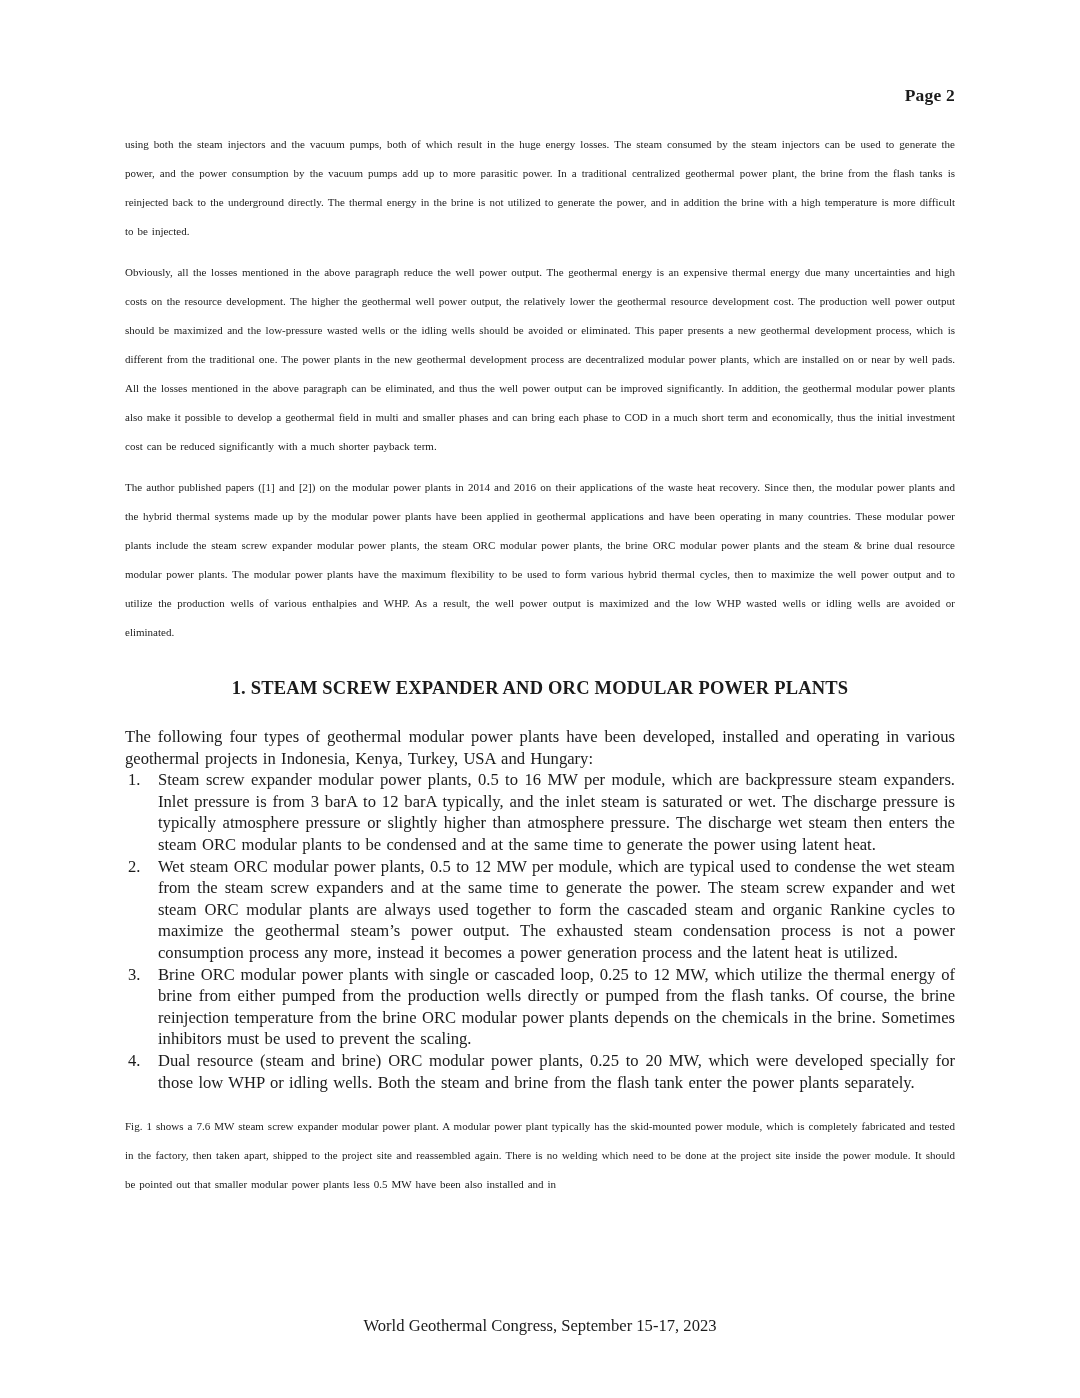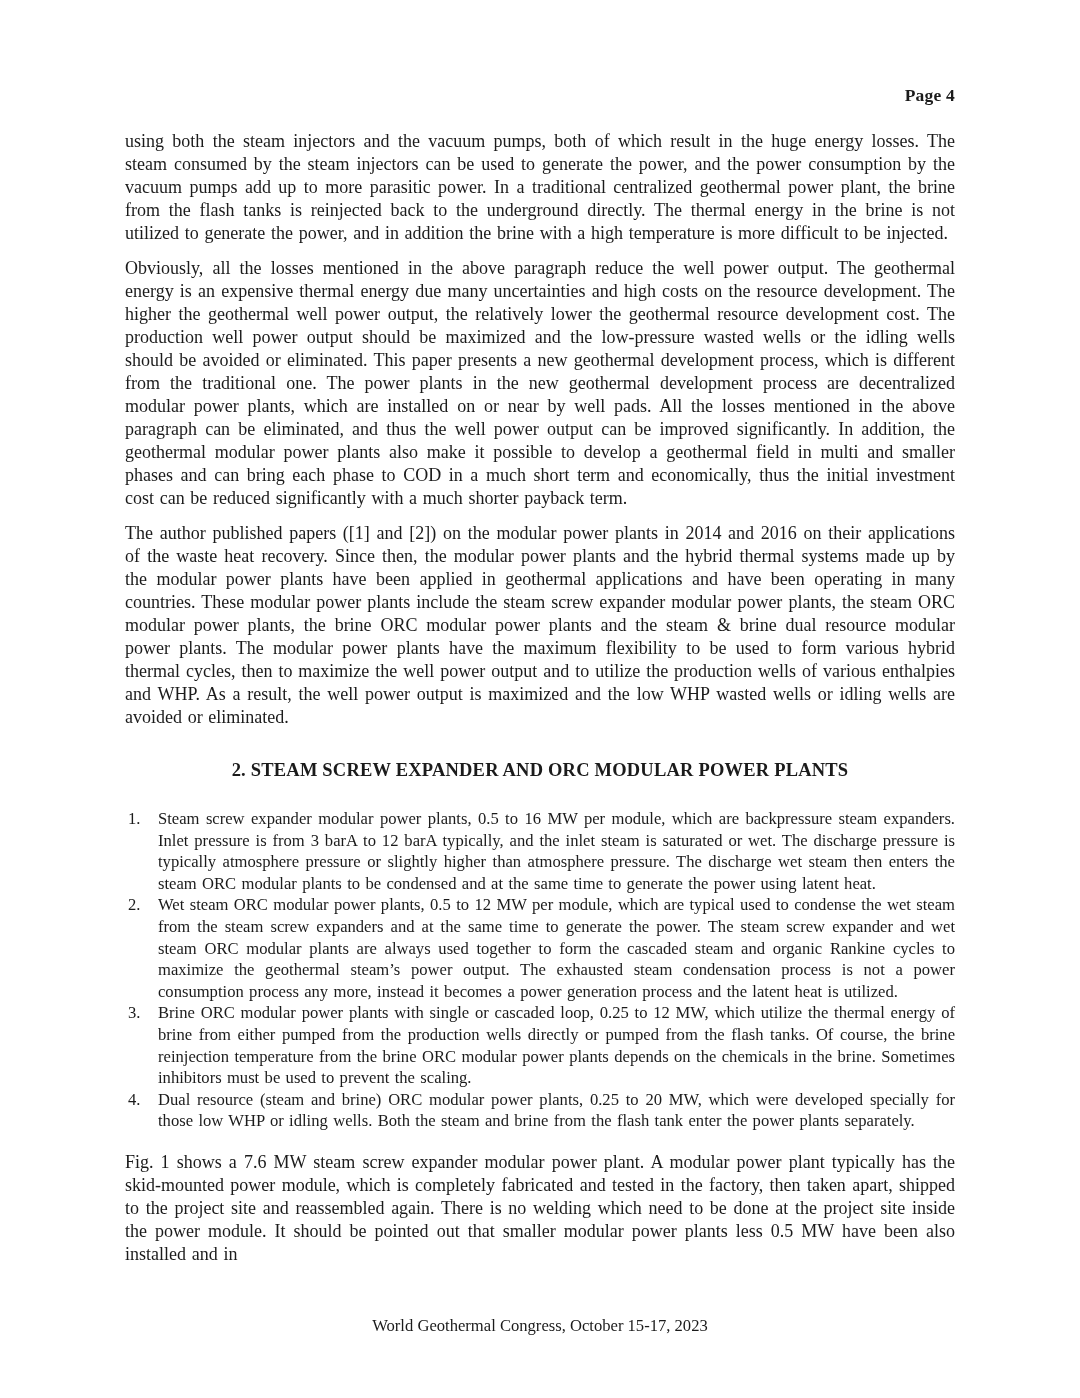--- a/index.html
+++ b/index.html
@@ -20,22 +20,22 @@
   }
   .page-num {
     text-align: right;
     font-weight: bold;
     font-size: 17.5px;
     line-height: 22px;
     margin-bottom: 24px;
     letter-spacing: 0.2px;
   }
   p.body-para {
-    font-size: 18px;
-    line-height: 23px;
+    font-size: 11px;
+    line-height: 29px;
     text-align: justify;
     margin-bottom: 12px;
     word-spacing: 1.2px;
   }
   p.body-para.last-flow { margin-bottom: 15px; }
   h2.section-heading {
     text-align: center;
     font-weight: bold;
     font-size: 18.5px;
     line-height: 22px;
@@ -79,30 +79,31 @@
     font-size: 16.6px;
     line-height: 22px;
     color: #1b1b1b;
   }
 </style>
 </head>
 <body>
 
 <div class="page">
 
-  <div class="page-num">Page 4</div>
+  <div class="page-num">Page 2</div>
 
   <p class="body-para">using both the steam injectors and the vacuum pumps, both of which result in the huge energy losses. The steam consumed by the steam injectors can be used to generate the power, and the power consumption by the vacuum pumps add up to more parasitic power. In a traditional centralized geothermal power plant, the brine from the flash tanks is reinjected back to the underground directly. The thermal energy in the brine is not utilized to generate the power, and in addition the brine with a high temperature is more difficult to be injected.</p>
 
   <p class="body-para">Obviously, all the losses mentioned in the above paragraph reduce the well power output. The geothermal energy is an expensive thermal energy due many uncertainties and high costs on the resource development. The higher the geothermal well power output, the relatively lower the geothermal resource development cost.  The production well power output should be maximized and the low-pressure wasted wells or the idling wells should be avoided or eliminated. This paper presents a new geothermal development process, which is different from the traditional one. The power plants in the new geothermal development process are decentralized modular power plants, which are installed on or near by well pads. All the losses mentioned in the above paragraph can be eliminated, and thus the well power output can be improved significantly. In addition, the geothermal modular power plants also make it possible to develop a geothermal field in multi and smaller phases and can bring each phase to COD in a much short term and economically, thus the initial investment cost can be reduced significantly with a much shorter payback term.</p>
 
   <p class="body-para last-flow">The author published papers ([1] and [2]) on the modular power plants in 2014 and 2016 on their applications of the waste heat recovery. Since then, the modular power plants and the hybrid thermal systems made up by the modular power plants have been applied in geothermal applications and have been operating in many countries. These modular power plants include the steam screw expander modular power plants, the steam ORC modular power plants, the brine ORC modular power plants and the steam &amp; brine dual resource modular power plants. The modular power plants have the maximum flexibility to be used to form various hybrid thermal cycles, then to maximize the well power output and to utilize the production wells of various enthalpies and WHP. As a result, the well power output is maximized and the low WHP wasted wells or idling wells are avoided or eliminated.</p>
 
-  <h2 class="section-heading">2. STEAM SCREW EXPANDER AND ORC MODULAR POWER PLANTS</h2>
+  <h2 class="section-heading">1. STEAM SCREW EXPANDER AND ORC MODULAR POWER PLANTS</h2>
 
+  <p class="intro-para">The following four types of geothermal modular power plants have been developed, installed and operating in various geothermal projects in Indonesia, Kenya, Turkey, USA and Hungary:</p>
 
   <ol class="numbered-list">
     <li>
       <span class="num">1.</span>
       <span>Steam screw expander modular power plants, 0.5 to 16 MW per module, which are backpressure steam expanders.  Inlet pressure is from 3 barA to 12 barA typically, and the inlet steam is saturated or wet. The discharge pressure is typically atmosphere pressure or slightly higher than atmosphere pressure. The discharge wet steam then enters the steam ORC modular plants to be condensed and at the same time to generate the power using latent heat.</span>
     </li>
     <li>
       <span class="num">2.</span>
       <span>Wet steam ORC modular power plants, 0.5 to 12 MW per module, which are typical used to condense the wet steam from the steam screw expanders and at the same time to generate the power. The steam screw expander and wet steam ORC modular plants are always used together to form the cascaded steam and organic Rankine cycles to maximize the geothermal steam’s power output. The exhausted steam condensation process is not a power consumption process any more, instead it becomes a power generation process and the latent heat is utilized.</span>
     </li>
@@ -113,13 +114,13 @@
     <li>
       <span class="num">4.</span>
       <span>Dual resource (steam and brine) ORC modular power plants, 0.25 to 20 MW, which were developed specially for those low WHP or idling wells. Both the steam and brine from the flash tank enter the power plants separately.</span>
     </li>
   </ol>
 
   <p class="body-para fig-para">Fig. 1 shows a 7.6 MW steam screw expander modular power plant. A modular power plant typically has the skid-mounted power module, which is completely fabricated and tested in the factory, then taken apart, shipped to the project site and reassembled again. There is no welding which need to be done at the project site inside the power module. It should be pointed out that smaller modular power plants less 0.5 MW have been also installed and in</p>
 
 </div>
 
-<div class="footer-line">World Geothermal Congress, October 15-17, 2023</div>
+<div class="footer-line">World Geothermal Congress, September 15-17, 2023</div>
 
 </body></html>

